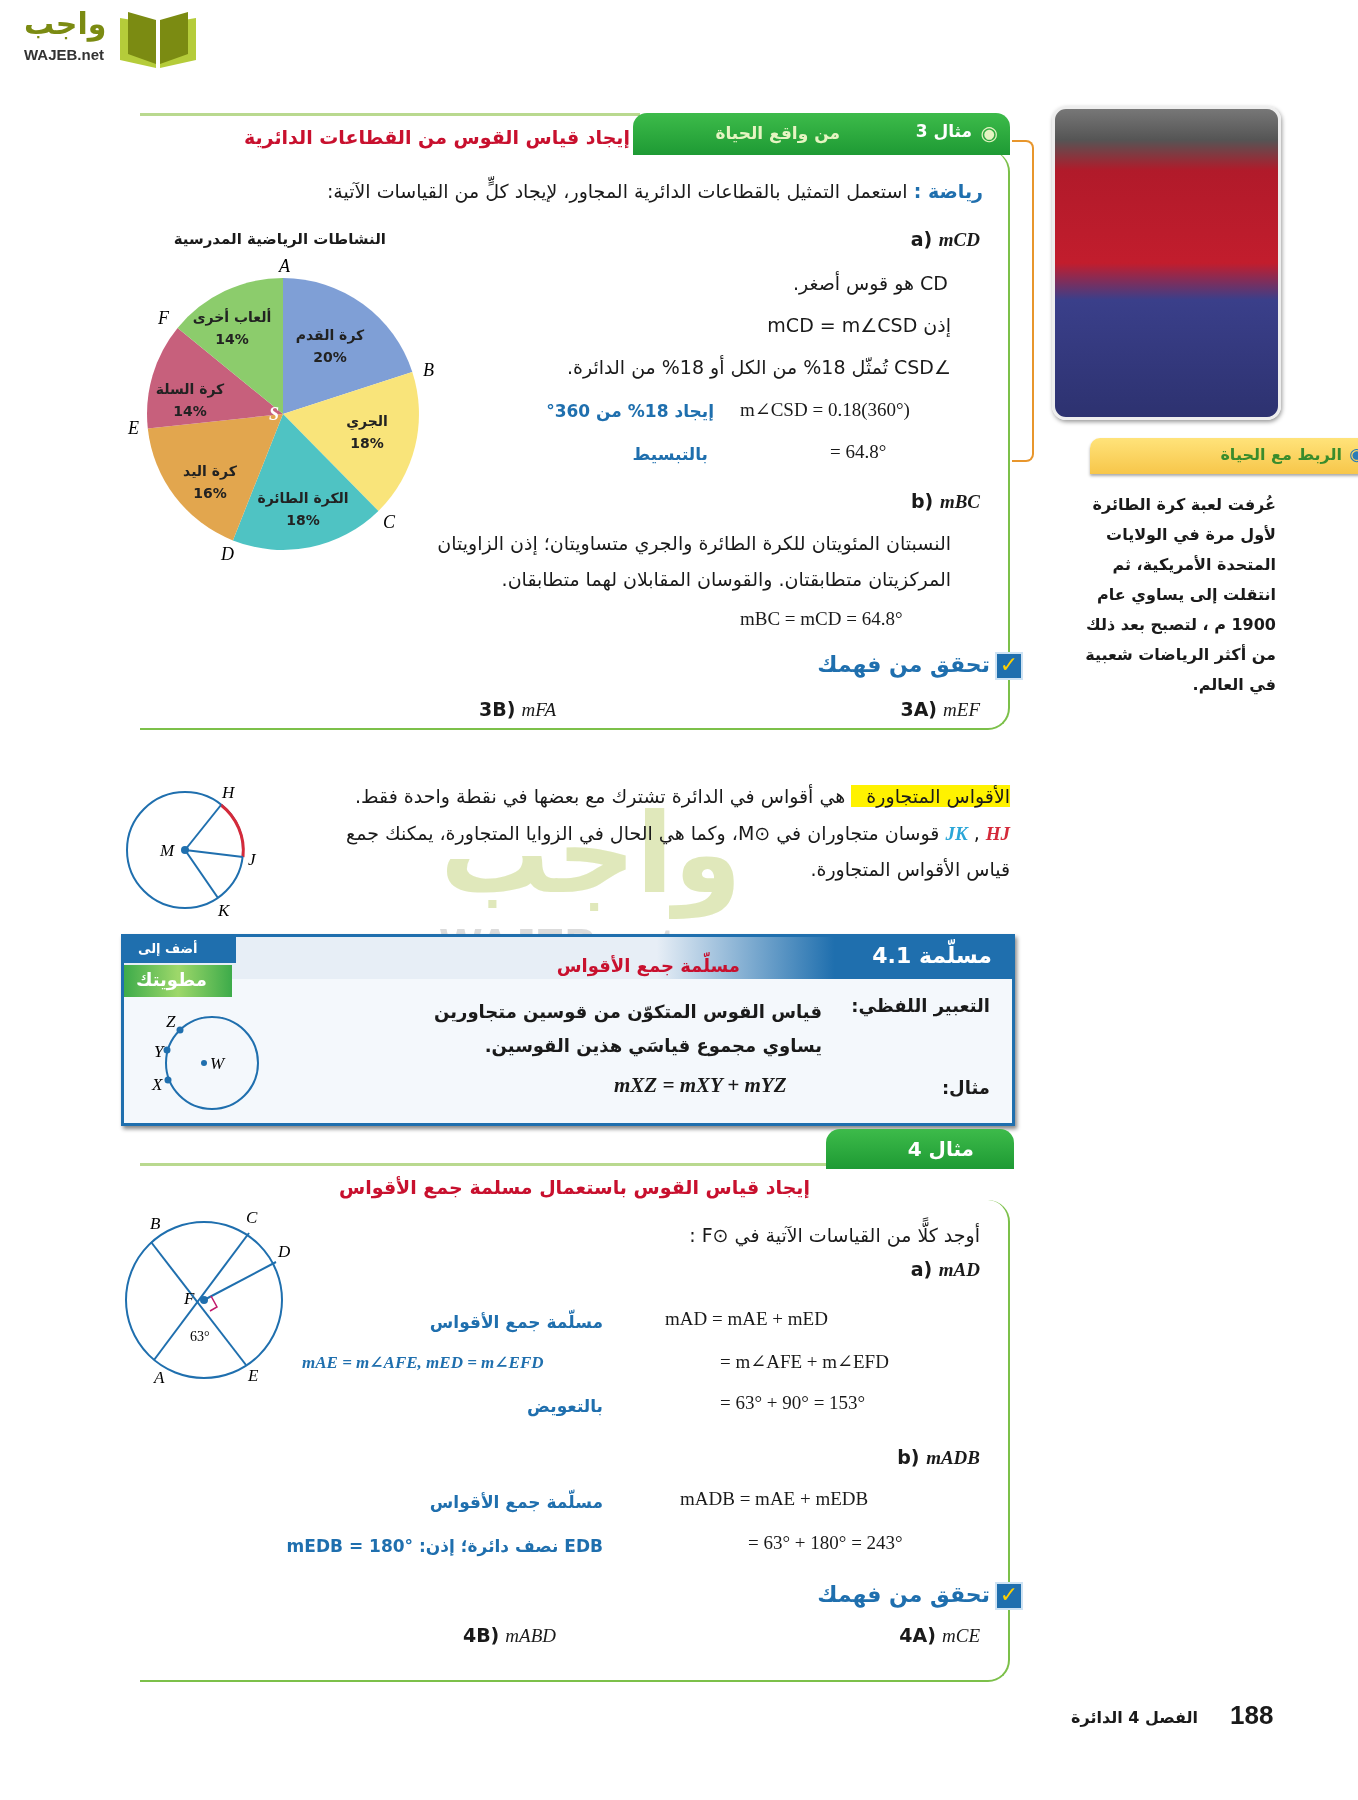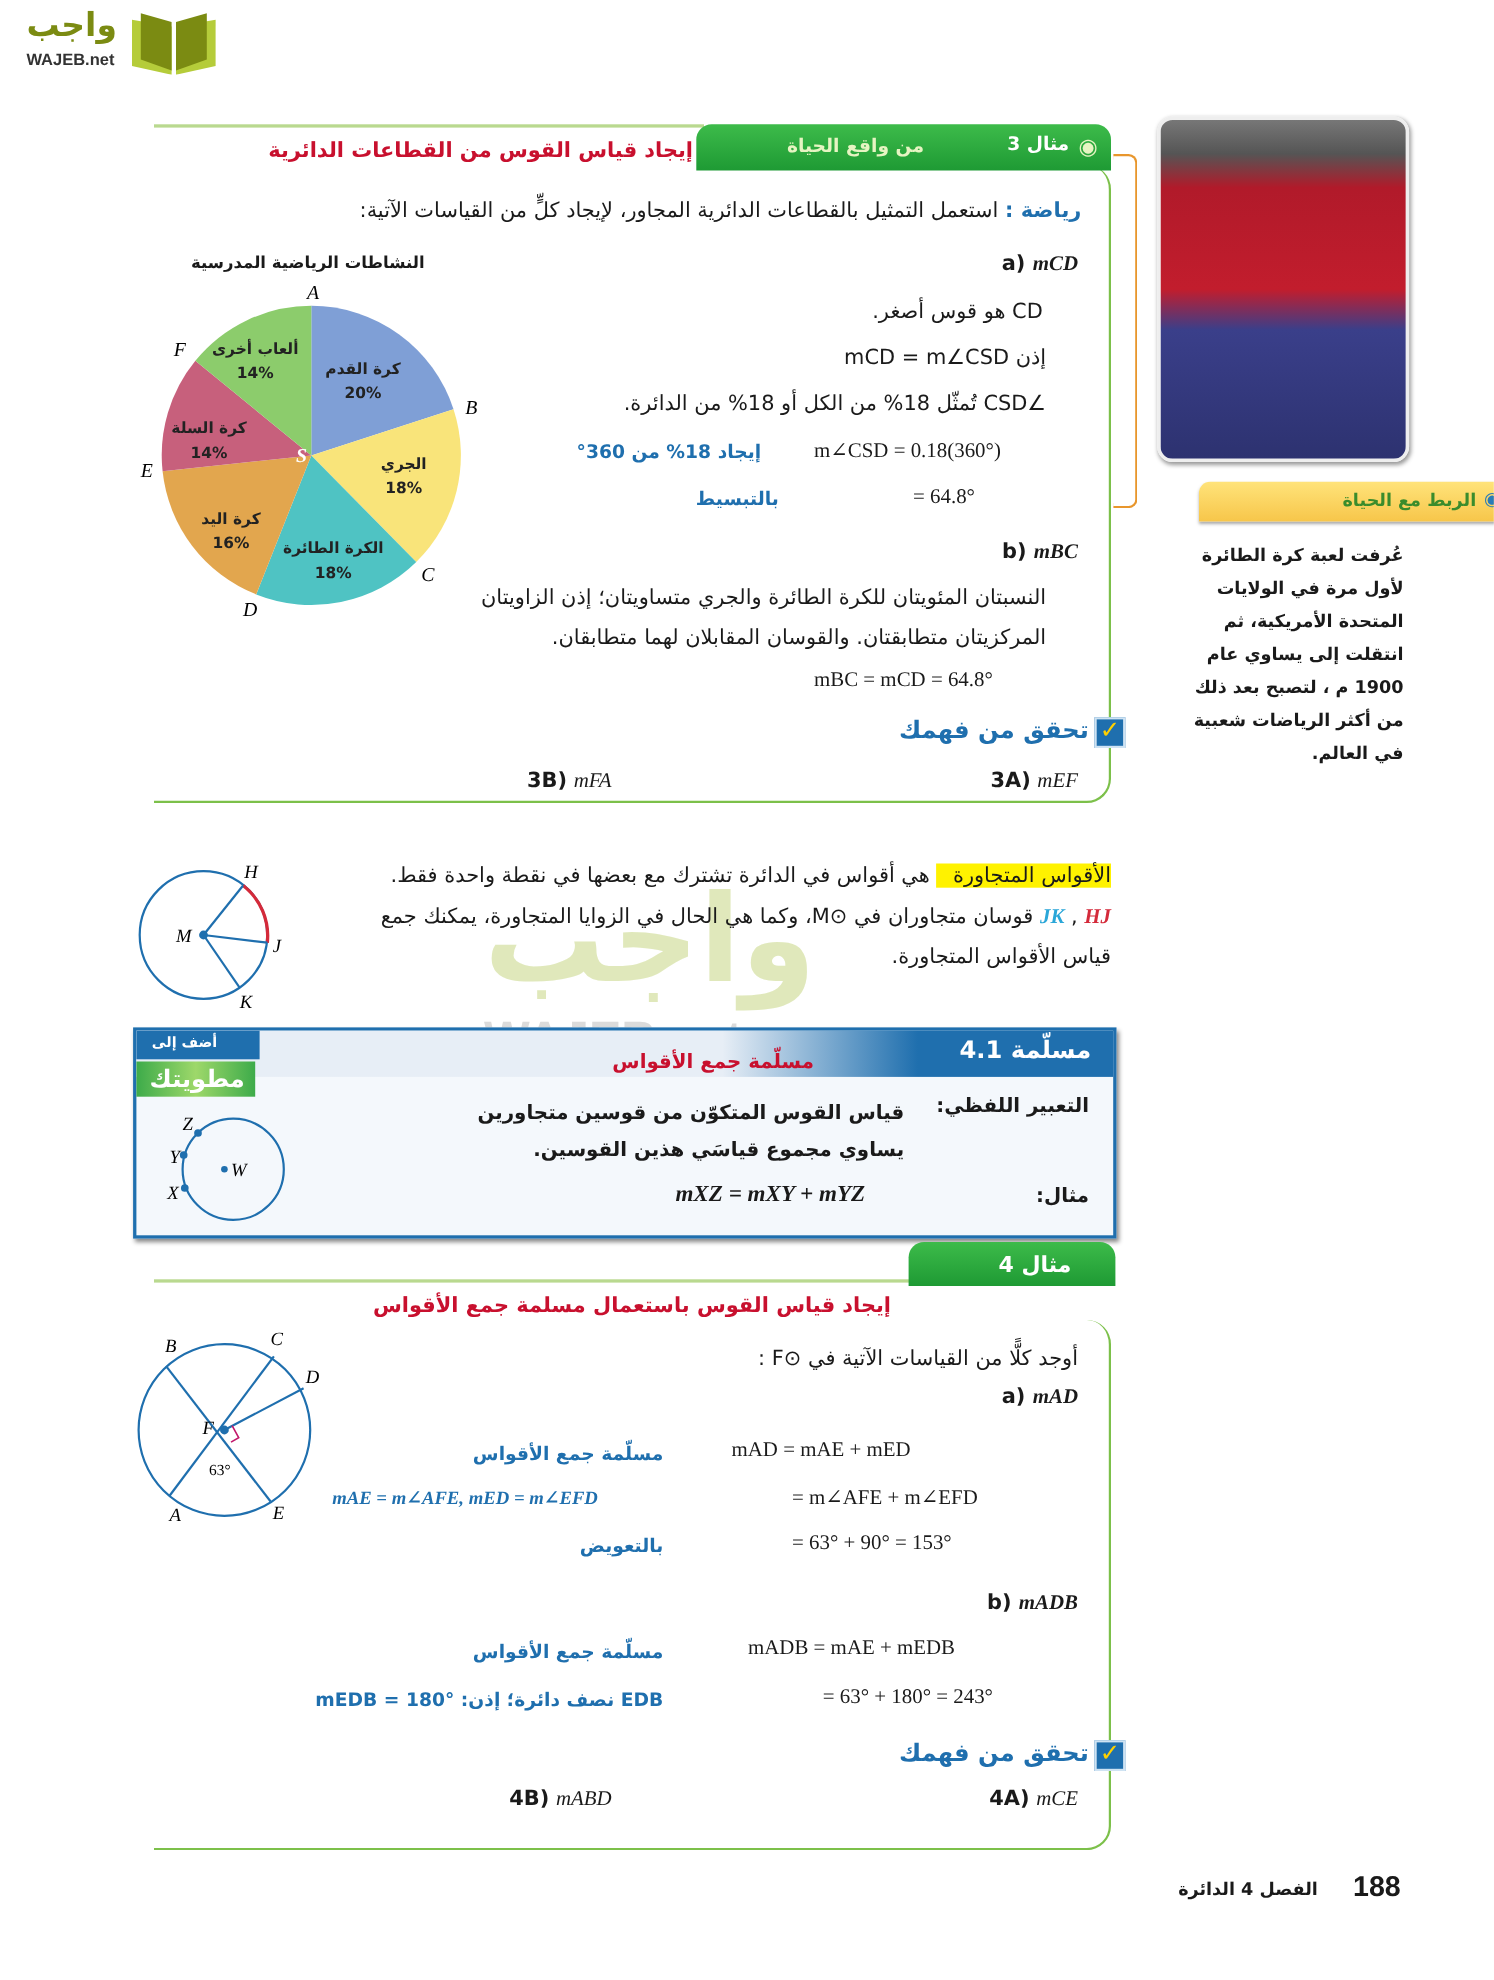--- a/index.html
+++ b/index.html
@@ -71,21 +71,21 @@
 
 <div class="abs rtl line" style="right:378px;top:228px;font-weight:bold;">
   <span>a)</span>
   <span class="math">mCD</span>
 </div>
 <div class="abs rtl line" style="right:410px;top:272px;">CD هو قوس أصغر.</div>
 <div class="abs rtl line" style="right:407px;top:314px;">إذن  mCD = m∠CSD</div>
 <div class="abs rtl line" style="right:407px;top:356px;">∠CSD تُمثّل 18% من الكل أو 18% من الدائرة.</div>
 <div class="abs line serif" style="left:740px;top:398px;">m∠CSD = 0.18(360°)</div>
 <div class="abs line serif" style="left:830px;top:441px;">= 64.8°</div>
-<div class="abs rtl note blue" style="right:666px;top:401px;">إيجاد 18% من 360°</div>
+<div class="abs rtl note blue" style="right:644px;top:401px;">إيجاد 18% من 360°</div>
 <div class="abs rtl note blue" style="right:650px;top:444px;">بالتبسيط</div>
 
 <div class="abs rtl line" style="right:378px;top:490px;font-weight:bold;">
   <span>b)</span>
   <span class="math">mBC</span>
 </div>
 <div class="abs rtl line" style="right:407px;top:532px;">النسبتان المئويتان للكرة الطائرة والجري متساويتان؛ إذن الزاويتان</div>
 <div class="abs rtl line" style="right:407px;top:568px;">المركزيتان متطابقتان. والقوسان المقابلان لهما متطابقان.</div>
 <div class="abs line serif" style="left:740px;top:608px;">mBC = mCD = 64.8°</div>
 
@@ -175,21 +175,21 @@
 </svg>
 
 <div id="post" class="abs">
   <div id="post-head" class="abs"></div>
   <div class="abs rtl" style="right:20px;top:6px;font-size:22px;font-weight:bold;color:#fff;">مسلّمة 4.1</div>
   <div class="abs rtl red" style="right:272px;top:18px;font-size:18px;">مسلّمة جمع الأقواس</div>
   <div class="abs" style="left:0;top:0;width:112px;height:26px;background:#1f6fae;">
     <span style="position:absolute;left:14px;top:4px;color:#fff;font-size:13px;font-weight:bold;">أضف إلى</span>
   </div>
   <div class="abs" style="left:0;top:28px;width:108px;height:32px;background:linear-gradient(90deg,#3dab4a,#9ed86a,#3dab4a);">
-    <span style="position:absolute;left:12px;top:4px;color:#fff;font-size:22px;font-weight:bold;">مطويتك</span>
+    <span style="position:absolute;left:12px;top:4px;color:#fff;font-size:18px;font-weight:bold;">مطويتك</span>
   </div>
   <div class="abs rtl" style="right:22px;top:58px;font-size:18px;font-weight:bold;">التعبير اللفظي:</div>
   <div class="abs rtl" style="right:190px;top:58px;font-size:18px;font-weight:bold;line-height:34px;">
     <div>قياس القوس المتكوّن من قوسين متجاورين</div>
     <div>يساوي مجموع قياسَي هذين القوسين.</div>
   </div>
   <div class="abs rtl" style="right:22px;top:140px;font-size:18px;font-weight:bold;">مثال:</div>
   <div class="abs math" style="left:490px;top:136px;font-size:21px;font-weight:bold;">mXZ = mXY + mYZ</div>
   <svg class="abs" style="left:20px;top:66px;" width="120" height="115" viewBox="0 0 120 115">
     <circle cx="68" cy="60" r="46" fill="none" stroke="#1f6fae" stroke-width="2"></circle>

